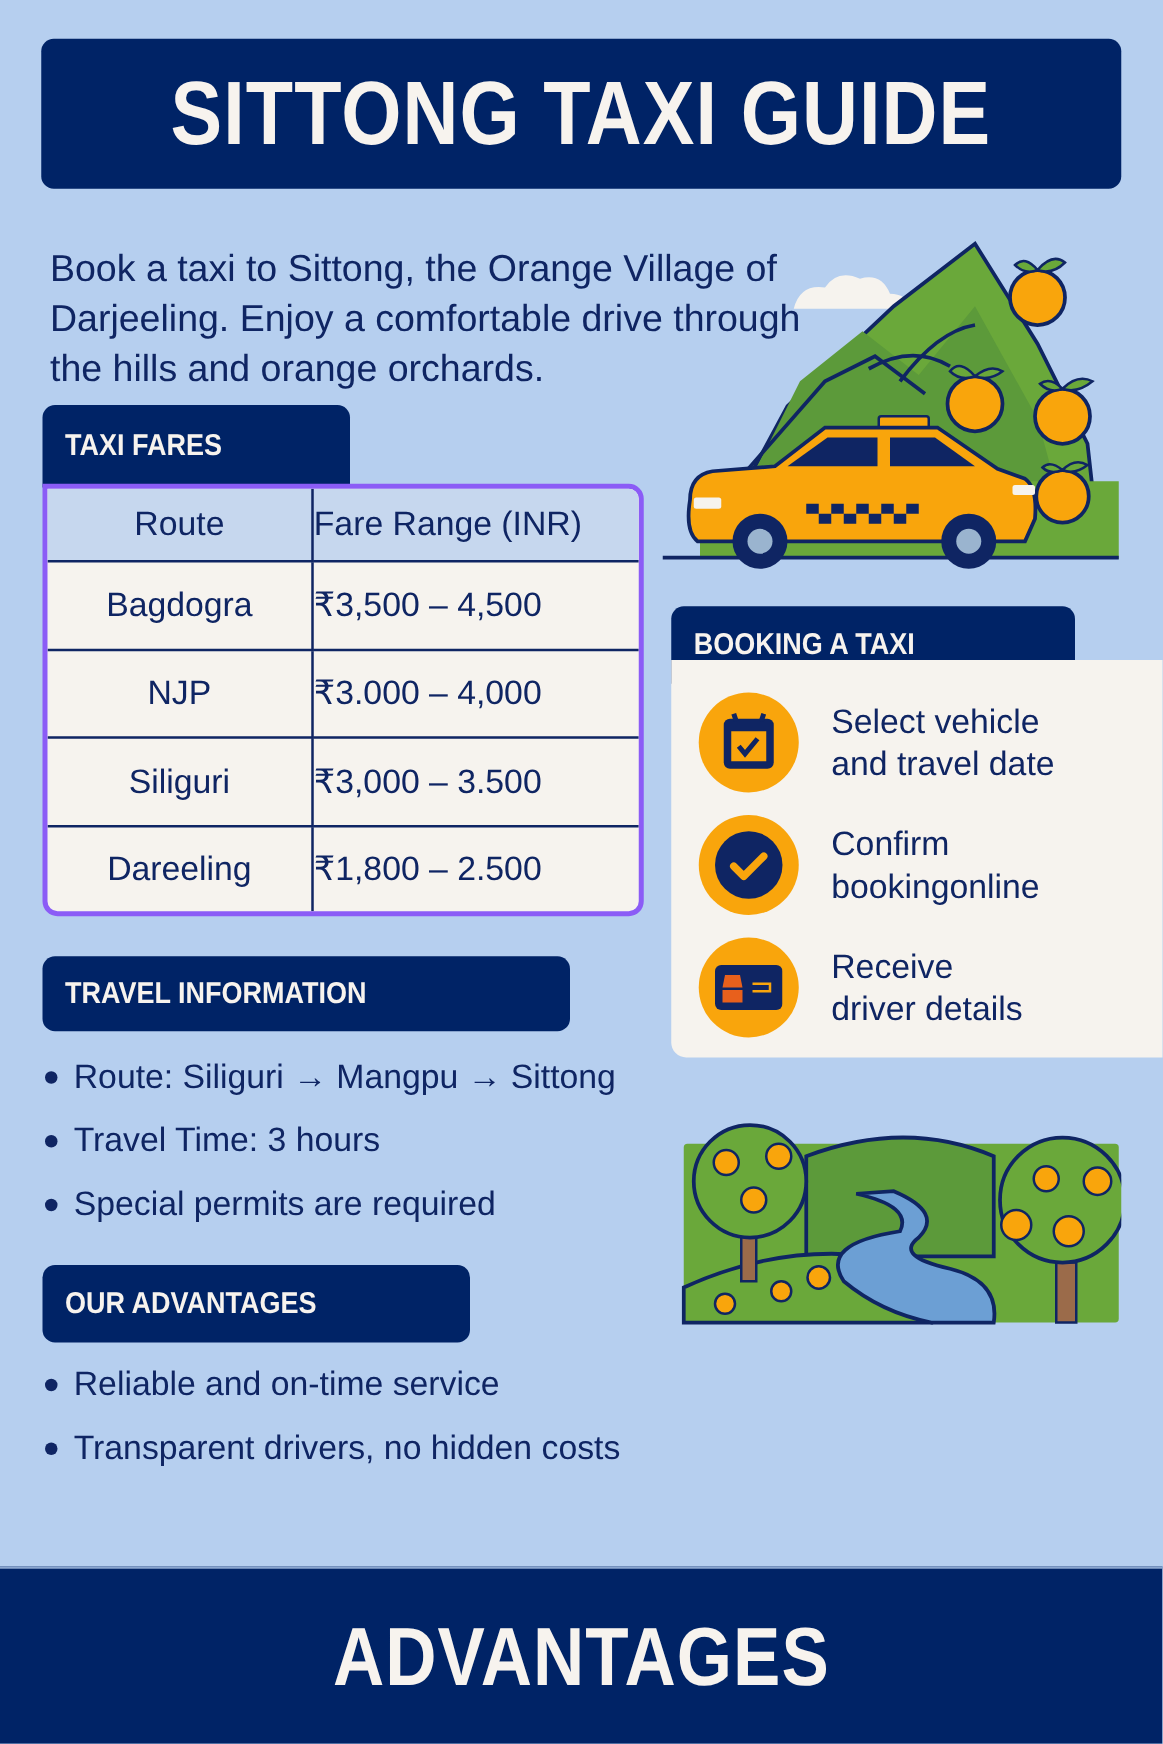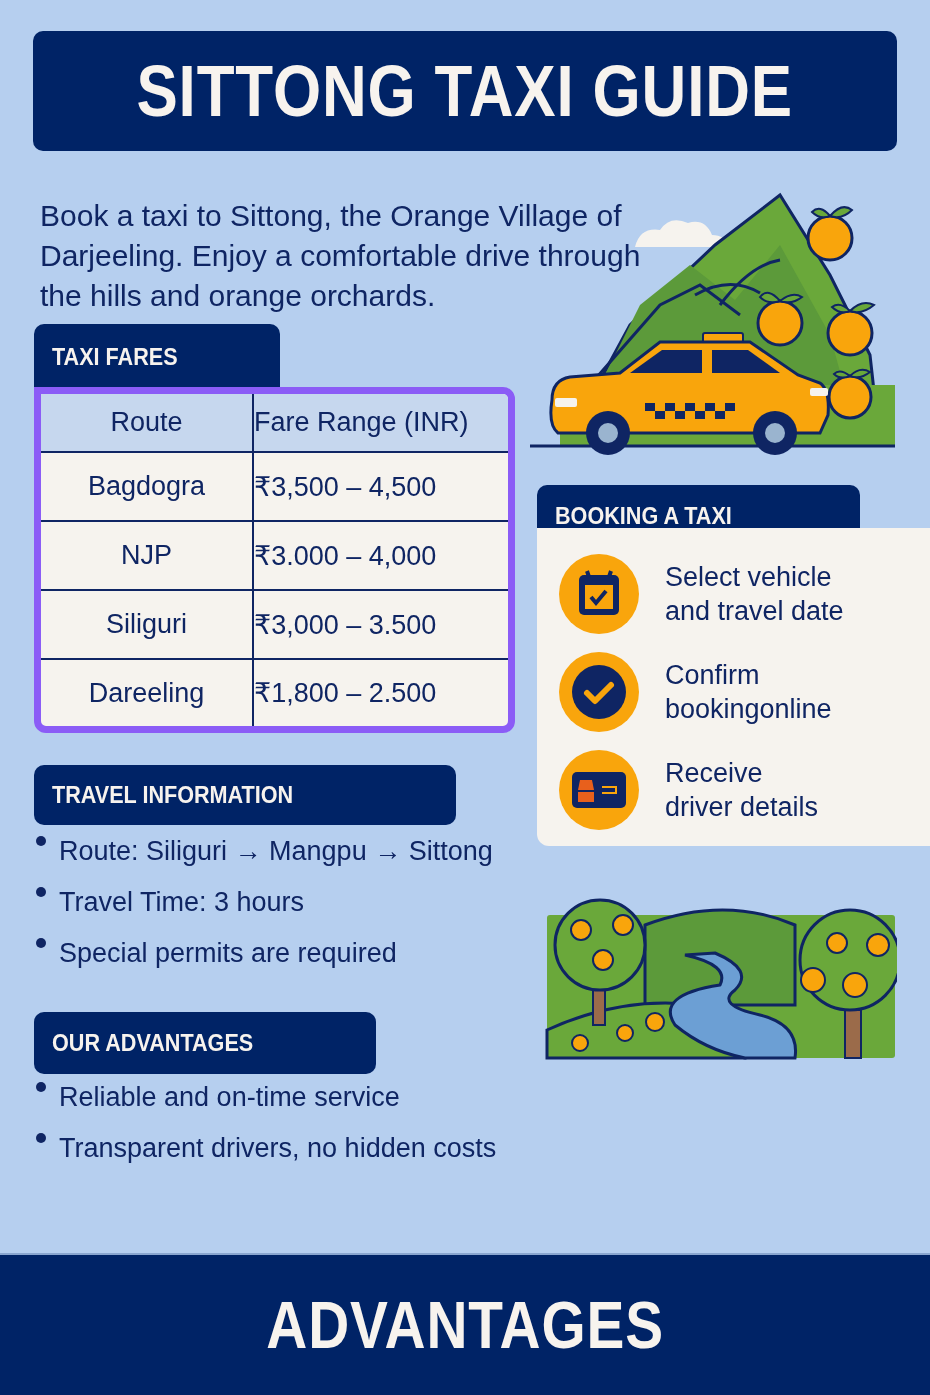--- a/index.html
+++ b/index.html
@@ -30,40 +30,40 @@
   }
   .sec-tab {
     background: #002366; color: #f7f3ee; font-weight: 700;
     font-size: 24px; border-radius: 10px;
     display: flex; align-items: center; padding: 0 18px;
   }
   .sec-tab span { display: inline-block; transform: scaleX(0.9); transform-origin: left center; white-space: nowrap; }
   .fares-tab { left: 34px; top: 324px; width: 246px; height: 66px; border-radius: 10px 10px 0 0; }
   .fares-table {
     left: 34px; top: 387px; width: 481px; height: 346px;
-    border: 7px solid #8b5cf6; border-radius: 0 12px 12px 12px;
+    border: 4px solid #8b5cf6; border-radius: 0 12px 12px 12px;
     background: #f6f3ee; overflow: hidden;
   }
   .fares-table table { width: 100%; height: 100%; border-collapse: collapse; }
   .fares-table th, .fares-table td {
     border: 2px solid #0f2563; text-align: center;
     font-size: 27px; color: #0f2563;
   }
   .fares-table tr:first-child th { border-top: none; }
   .fares-table th:first-child, .fares-table td:first-child { border-left: none; width: 212px; }
   .fares-table th:last-child, .fares-table td:last-child { border-right: none; text-align: left; }
   .fares-table tr:last-child td { border-bottom: none; }
   .fares-table th { background: #c6d7ee; font-weight: 400; height: 58px; }
   .fares-table td { font-weight: 500; }
 
   .travel-tab { left: 34px; top: 765px; width: 422px; height: 60px; }
   .adv-tab { left: 34px; top: 1012px; width: 342px; height: 62px; align-items: center; }
   .bullets { list-style: none; }
   .bullets li {
-    font-size: 27px; color: #0f2563; height: 51px; display: flex; 
+    font-size: 27px; color: #0f2563; height: 51px; display: flex; align-items: center;
     white-space: nowrap;
   }
   .bullets li .dot {
     width: 10px; height: 10px; border-radius: 50%; background: #0f2563;
     margin-right: 13px; margin-left: 2px; flex: 0 0 auto;
   }
   .travel-list { left: 34px; top: 836px; }
   .adv-list { left: 34px; top: 1082px; }
 
   .booking-tab { left: 537px; top: 485px; width: 323px; height: 62px; border-radius: 10px 10px 0 0; }

